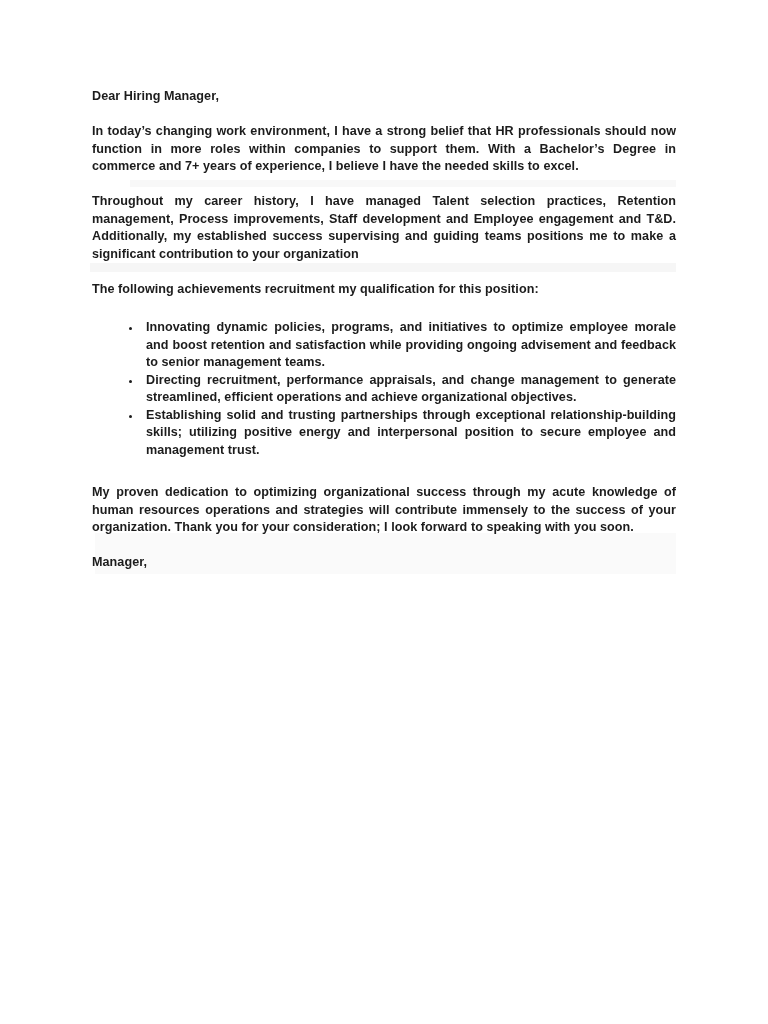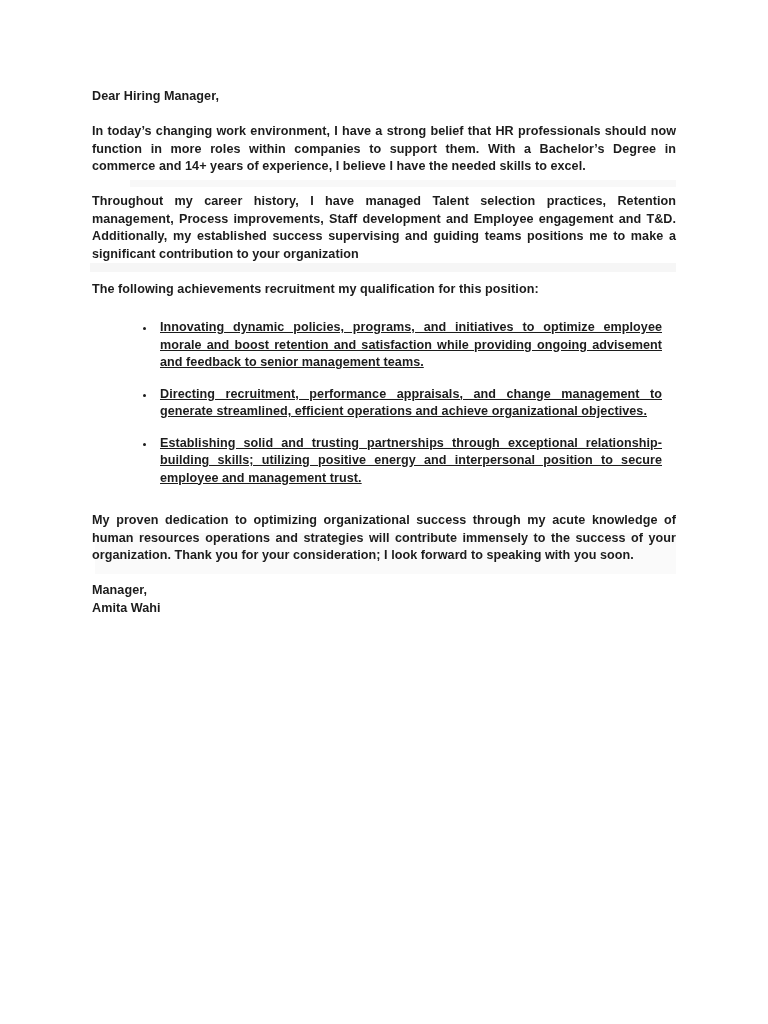--- a/index.html
+++ b/index.html
@@ -32,23 +32,22 @@
   }
   .just {
     text-align: justify;
     text-justify: inter-word;
   }
   ul.achievements {
     margin: 21px 0 25px 0;
     padding-left: 50px;
   }
   ul.achievements li {
-    margin: 14px;
+    margin: 0;
     padding-left: 4px;
-    text-decoration: underline;
   }
   ul.achievements li::marker {
     font-size: 11px;
   }
   p.signoff {
     margin: 0;
   }
   p.signature {
     margin: 0;
   }
@@ -67,32 +66,31 @@
 <div class="page">
 
   <div class="band band-1"></div>
   <div class="band band-2"></div>
   <div class="band band-3"></div>
 
   <div class="content">
 
     <p>Dear Hiring Manager,</p>
 
-    <p class="just">In today’s changing work environment, I have a strong belief that HR professionals should now function in more roles within companies to support them. With a Bachelor’s Degree in commerce and 14+ years of experience, I believe I have the needed skills to excel.</p>
+    <p class="just">In today’s changing work environment, I have a strong belief that HR professionals should now function in more roles within companies to support them. With a Bachelor’s Degree in commerce and 7+ years of experience, I believe I have the needed skills to excel.</p>
 
     <p class="just">Throughout my career history, I have managed Talent selection practices, Retention management, Process improvements, Staff development and Employee engagement and T&amp;D. Additionally, my established success supervising and guiding teams positions me to make a significant contribution to your organization</p>
 
     <p>The following achievements recruitment my qualification for this position:</p>
 
     <ul class="achievements">
       <li class="just">Innovating dynamic policies, programs, and initiatives to optimize employee morale and boost retention and satisfaction while providing ongoing advisement and feedback to senior management teams.</li>
       <li class="just">Directing recruitment, performance appraisals, and change management to generate streamlined, efficient operations and achieve organizational objectives.</li>
       <li class="just">Establishing solid and trusting partnerships through exceptional relationship-building skills; utilizing positive energy and interpersonal position to secure employee and management trust.</li>
     </ul>
 
     <p class="just">My proven dedication to optimizing organizational success through my acute knowledge of human resources operations and strategies will contribute immensely to the success of your organization. Thank you for your consideration; I look forward to speaking with you soon.</p>
 
     <p class="signoff">Manager,</p>
 
-    <p class="signature">Amita Wahi</p>
 
   </div>
 </div>
 
 </body></html>

